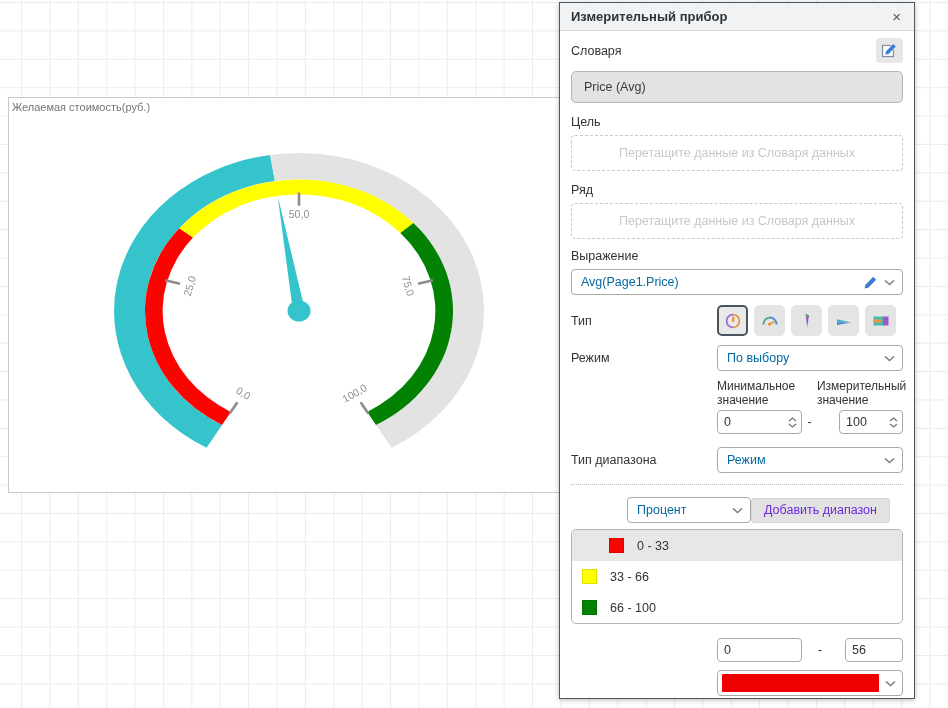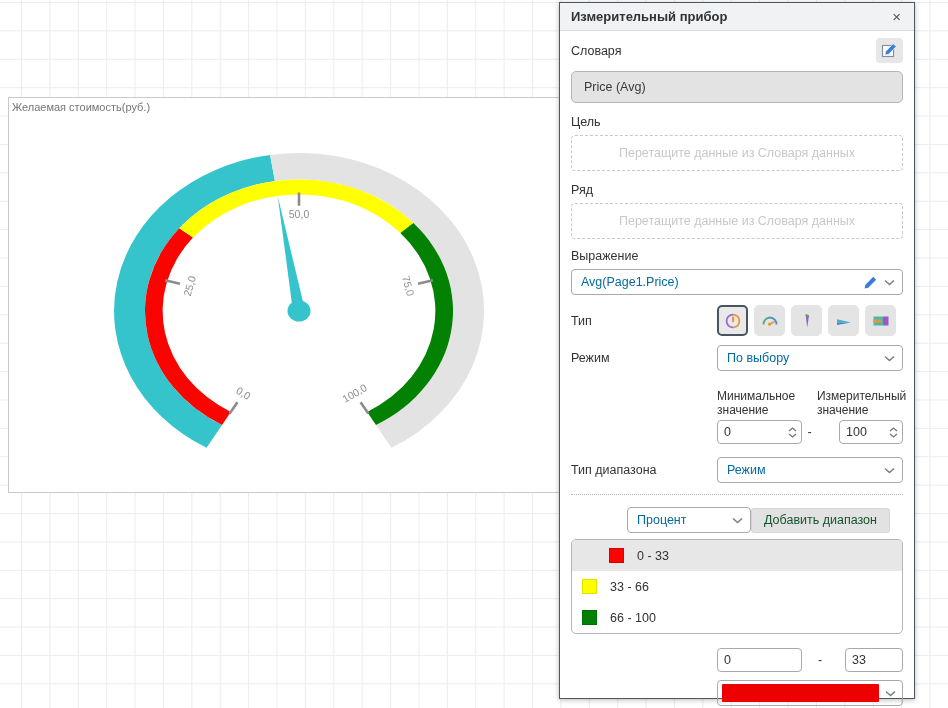--- a/index.html
+++ b/index.html
@@ -61,35 +61,35 @@
   .type-row .lbl{width:146px;padding-top:9px;}
   .type-btns{display:flex;gap:6px;}
   .type-btn{
     width:31px;height:31px;background:#e4e4e4;border:1px solid #e4e4e4;border-radius:5px;
     display:flex;align-items:center;justify-content:center;cursor:pointer;padding:0;box-sizing:border-box;
   }
   .type-btn.selected{border:2px solid #4a545f;background:#e9e9e9;}
   .field-row{margin-top:9px;display:flex;align-items:center;}
   .field-row .lbl{width:146px;flex:none;}
   .field-row .combo{margin-top:0;flex:1;}
-  .minmax{margin-top:18px;margin-left:146px;display:flex;justify-content:space-between;}
+  .minmax{margin-top:8px;margin-left:146px;display:flex;justify-content:space-between;}
   .mm-col{display:flex;flex-direction:column;}
   .mm-col .mm-lbl{font-size:12px;line-height:1.18;margin-bottom:3px;white-space:pre-line;}
   .num-input{
     height:24px;border:1px solid #a9a9a9;border-radius:4px;display:flex;align-items:center;
     padding:0 4px 0 6px;box-sizing:border-box;background:#fff;
   }
   .num-input .val{flex:1;color:#333;}
   .spin{display:flex;flex-direction:column;gap:1px;align-items:center;}
   .mm-dash{align-self:flex-end;padding-bottom:5px;color:#333;}
   .dotted-sep{margin:11px 0 0 0;border-top:1px dotted #bbb;height:0;}
   .percent-row{margin-top:12px;display:flex;align-items:center;justify-content:center;padding-left:43px;}
   .percent-row .combo{margin-top:0;width:124px;}
   .add-btn{
-    height:25px;background:#e2e2e2;border:1px solid #d5d5d5;border-radius:3px;color:#14532d;
+    height:25px;background:#e2e2e2;border:1px solid #d5d5d5;border-radius:3px;color:#6d28d9;
     font-size:12.5px;padding:0 12px;cursor:pointer;font-family:inherit;
   }
   .range-list{margin-top:6px;border:1px solid #b5b5b5;border-radius:5px;overflow:hidden;}
   .range-item{height:31px;display:flex;align-items:center;gap:13px;padding-left:10px;cursor:pointer;}
   .range-item.selected{background:#e7e7e7;padding-left:37px;}
   .swatch{width:15px;height:15px;flex:none;box-shadow:inset 0 0 0 1px rgba(0,0,0,.12);}
   .fromto-row{margin-top:14px;margin-left:146px;display:flex;align-items:center;}
   .fromto-row .num-input.from{width:85px;}
   .fromto-row .num-input.to{width:58px;margin-left:auto;}
   .fromto-row .dash{padding:0 0 0 16px;}
@@ -306,21 +306,21 @@
         <span>66 - 100</span>
       </div>
     </div>
 
     <div class="fromto-row">
       <div class="num-input from">
         <span class="val">0</span>
       </div>
       <span class="dash">-</span>
       <div class="num-input to">
-        <span class="val">33</span>
+        <span class="val">56</span>
       </div>
     </div>
 
     <div class="color-combo">
       <span class="color-bar" style="background-color: rgb(238, 0, 0);"></span>
       <span class="chev" style="display:flex">
         <svg width="11" height="7" viewBox="0 0 11 7">
             <polyline points="1,1.5 5.5,5.5 10,1.5" fill="none" stroke="#808080" stroke-width="1.6"></polyline>
           </svg>
       </span>

